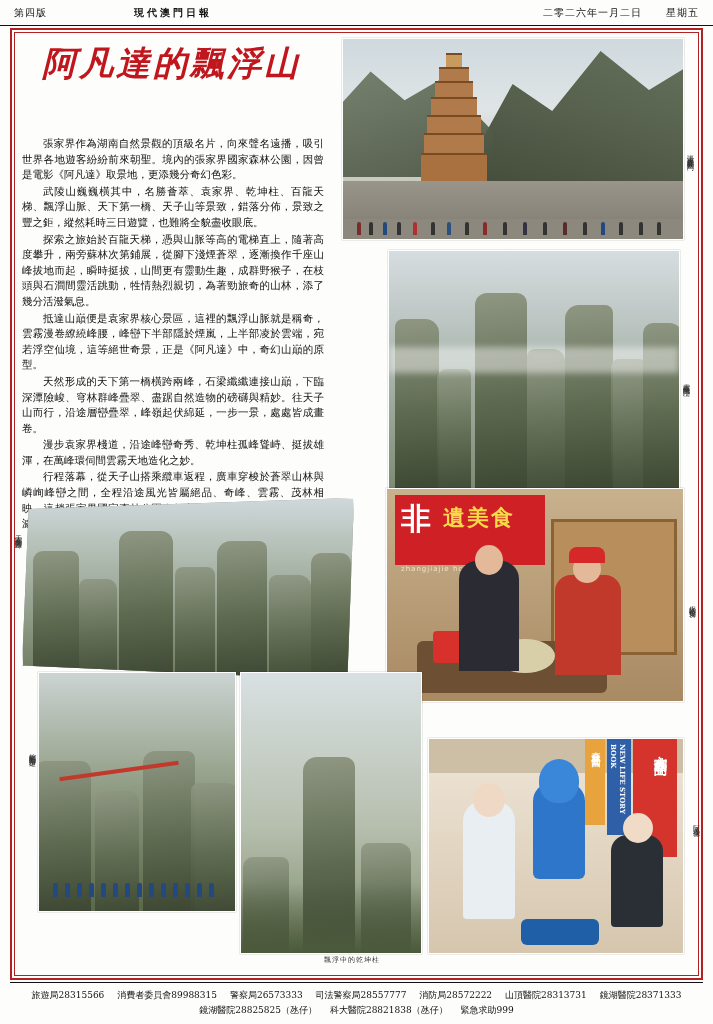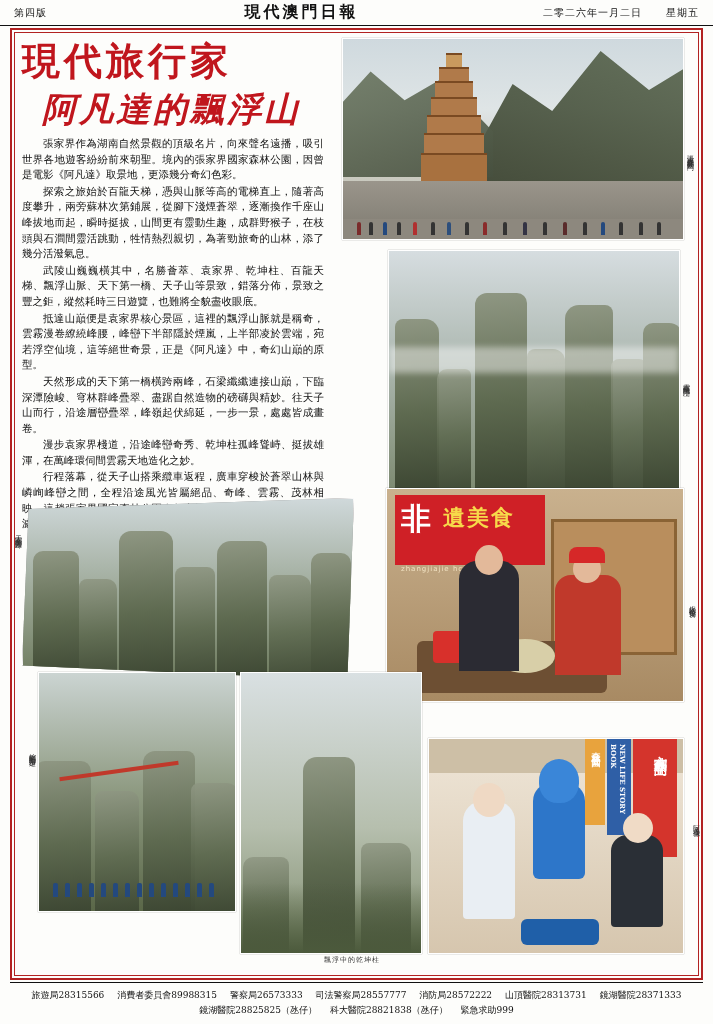--- a/index.html
+++ b/index.html
@@ -31,21 +31,21 @@
     height: 26px;
     display: flex;
     align-items: center;
     font-size: 10px;
     color: #111;
     border-bottom: 1.5px solid #111;
     box-sizing: border-box;
     padding: 0 14px;
   }
   .mh-left { width: 120px; text-align: left; letter-spacing: 1px; }
-  .mh-center { flex: 1; text-align: center; font-size: 16px; letter-spacing: 3px; font-weight: bold; }
+  .mh-center { flex: 1; font-size: 10px; letter-spacing: 3px; font-weight: bold; }
   .mh-right { width: 230px; text-align: center; letter-spacing: 1px; display:flex; justify-content:flex-end; gap:24px;}
 
   
   .frame {
     position: absolute;
     top: 28px;
     left: 10px;
     width: 693px;
     height: 952px;
     border: 2.5px solid #b22222;
@@ -252,28 +252,27 @@
       <span>二零二六年一月二日</span>
       <span>星期五</span>
     </div>
   </div>
 
   <div class="frame">
     <div class="frame-inner"></div>
   </div>
 
   <div class="title-block">
-    <div class="title-main">現代旅行家</div>
     <div class="title-sub">阿凡達的飄浮山</div>
   </div>
 
   <div class="article">
     <p>張家界作為湖南自然景觀的頂級名片，向來聲名遠播，吸引世界各地遊客紛紛前來朝聖。境內的張家界國家森林公園，因曾是電影《阿凡達》取景地，更添幾分奇幻色彩。</p>
+    <p>武陵山巍巍橫其中，名勝薈萃、袁家界、乾坤柱、百龍天梯、飄浮山脈、天下第一橋、天子山等景致，錯落分佈，景致之豐之鉅，縱然耗時三日遊覽，也難將全貌盡收眼底。</p>
     <p>探索之旅始於百龍天梯，憑與山脈等高的電梯直上，隨著高度攀升，兩旁蘇林次第鋪展，從腳下淺煙蒼翠，逐漸換作千座山峰拔地而起，瞬時挺拔，山間更有靈動生趣，成群野猴子，在枝頭與石澗間靈活跳動，牲情熱烈親切，為著勁旅奇的山林，添了幾分活潑氣息。</p>
-    <p>武陵山巍巍橫其中，名勝薈萃、袁家界、乾坤柱、百龍天梯、飄浮山脈、天下第一橋、天子山等景致，錯落分佈，景致之豐之鉅，縱然耗時三日遊覽，也難將全貌盡收眼底。</p>
     <p>抵達山巔便是袁家界核心景區，這裡的飄浮山脈就是稱奇，雲霧漫卷繚繞峰腰，峰巒下半部隱於煙嵐，上半部凌於雲端，宛若浮空仙境，這等絕世奇景，正是《阿凡達》中，奇幻山巔的原型。</p>
     <p>天然形成的天下第一橋橫跨兩峰，石梁纖纖連接山巔，下臨深潭險峻、穹林群峰疊翠、盡踞自然造物的磅礴與精妙。往天子山而行，沿途層巒疊翠，峰嶺起伏綿延，一步一景，處處皆成畫卷。</p>
     <p>漫步袁家界棧道，沿途峰巒奇秀、乾坤柱孤峰聳峙、挺拔雄渾，在萬峰環伺間雲霧天地造化之妙。</p>
     <p>行程落幕，從天子山搭乘纜車返程，廣車穿梭於蒼翠山林與嶙峋峰巒之間，全程沿途風光皆屬絕品、奇峰、雲霧、茂林相映，這趟張家界國家森林公園奇幻之旅，自此定格成最深刻的過濾影像。</p>
     <div class="byline">蘭姬</div>
   </div>
 
   <div class="photo" id="photo-pagoda">
     <div class="sky"></div>
     <div class="mtn-r"></div>

